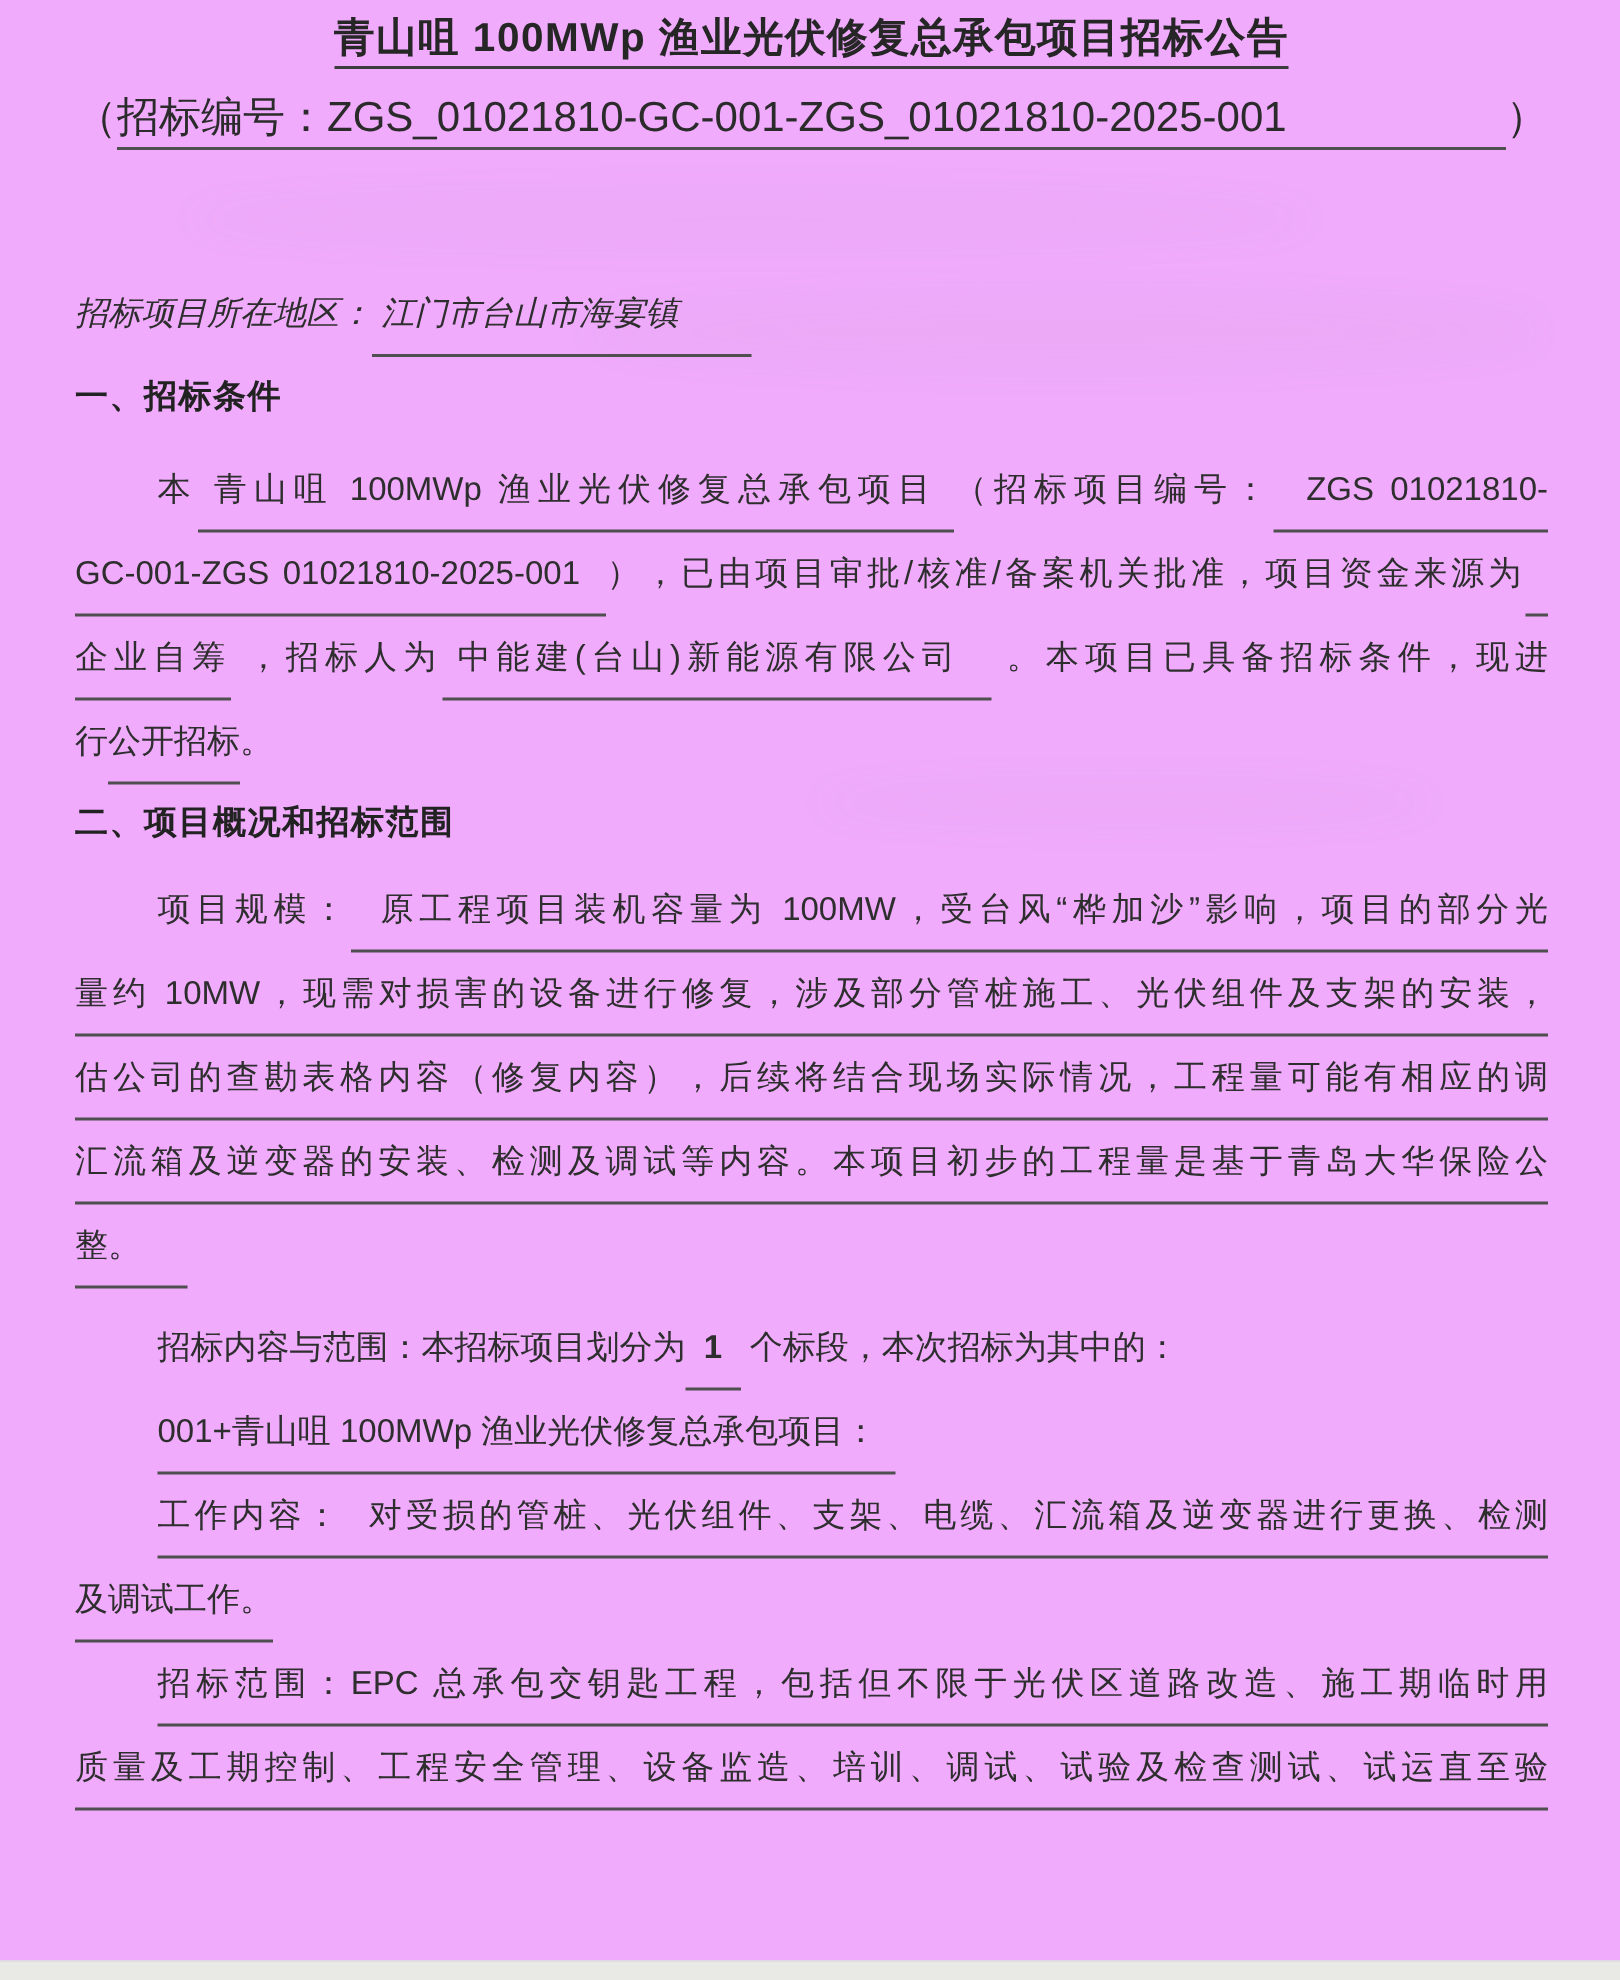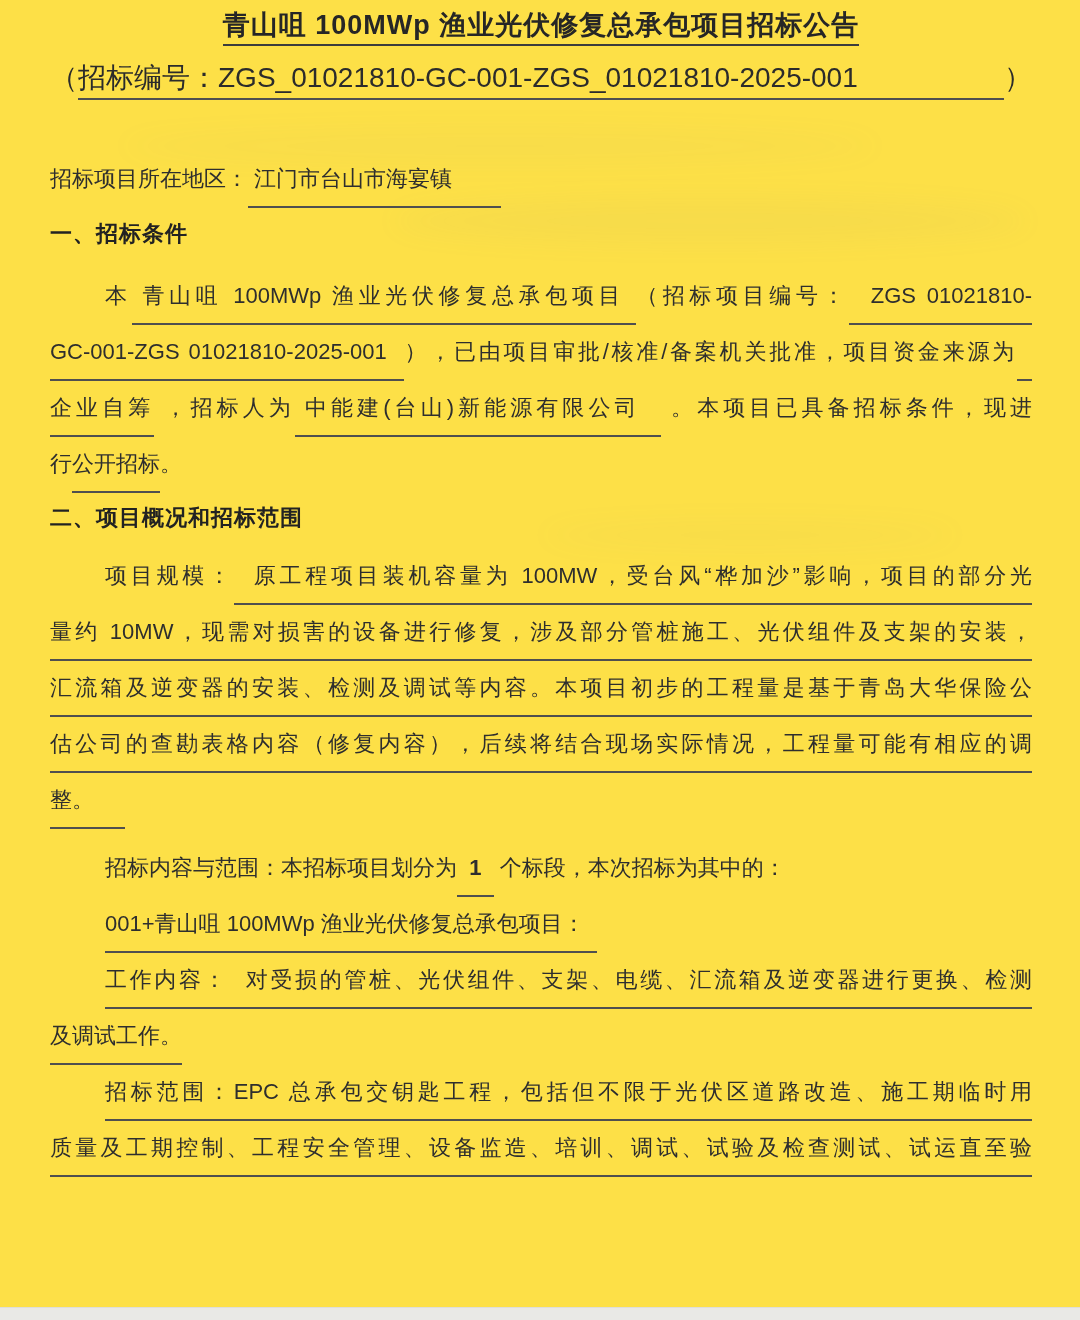--- a/index.html
+++ b/index.html
@@ -4,21 +4,21 @@
 <style>
   html, body { margin: 0; padding: 0; }
   body {
     font-family: "Liberation Sans", "DejaVu Sans", sans-serif;
     background: #ffffff;
   }
   .page {
     position: relative;
     width: 1080px;
     height: 1320px;
-    background: #fde047;
+    background: #f0abfc;
     overflow: hidden;
     color: #2e2e2e;
   }
   .doc {
     position: relative;
     padding: 4px 48px 0 50px;
     z-index: 2;
   }
   .line { position: relative; }
   .line.title {
@@ -59,21 +59,21 @@
   }
   .line.indent { padding-left: 55px; }
   .line.fill {
     text-align: justify;
     text-align-last: justify;
   }
   .mt8  { margin-top: 8px; }
   .mt12 { margin-top: 12px; }
   .mt16 { margin-top: 16px; }
   .mt22 { margin-top: 22px; }
-  .mt94 { margin-top: 64px; }
+  .mt94 { margin-top: 94px; font-style: italic; }
   .run { white-space: pre-wrap; }
   .run.u {
     border-bottom: 2px solid #4f4f4f;
     padding-bottom: 15px;
   }
   .run.b { font-weight: 700; }
   .idline .grow { flex: 1 1 auto; }
   .title .u { padding-bottom: 4px; border-bottom-color: #3c3c3c; }
   .artifact {
     position: absolute;
@@ -110,22 +110,22 @@
       </div>
       <div class="line loc mt94"><span class="run">招标项目所在地区：</span><span class="run u">&nbsp;江门市台山市海宴镇&nbsp;&nbsp;&nbsp;&nbsp;&nbsp;&nbsp;&nbsp;&nbsp;</span></div>
       <div class="line h mt22"><span class="run">一、招标条件</span></div>
       <div class="line b mt16 indent fill"><span class="run">本</span><span class="run u">&nbsp;青山咀 100MWp 渔业光伏修复总承包项目&nbsp;</span><span class="run">（招标项目编号：</span><span class="run u">&nbsp;&nbsp;ZGS 01021810-</span></div>
       <div class="line b fill"><span class="run u">GC-001-ZGS 01021810-2025-001&nbsp;&nbsp;</span><span class="run">），已由项目审批/核准/备案机关批准，项目资金来源为</span><span class="run u">&nbsp;&nbsp;</span></div>
       <div class="line b fill"><span class="run u">企业自筹</span><span class="run"> ，招标人为</span><span class="run u">&nbsp;中能建(台山)新能源有限公司&nbsp;&nbsp;</span><span class="run"> 。本项目已具备招标条件，现进</span></div>
       <div class="line b"><span class="run">行</span><span class="run u">公开招标</span><span class="run">。</span></div>
       <div class="line h mt8"><span class="run">二、项目概况和招标范围</span></div>
       <div class="line b mt12 indent fill"><span class="run">项目规模：</span><span class="run u">&nbsp;&nbsp;原工程项目装机容量为 100MW，受台风“桦加沙”影响，项目的部分光</span></div>
       <div class="line b fill"><span class="run u">量约 10MW，现需对损害的设备进行修复，涉及部分管桩施工、光伏组件及支架的安装，</span></div>
+      <div class="line b fill"><span class="run u">估公司的查勘表格内容（修复内容），后续将结合现场实际情况，工程量可能有相应的调</span></div>
       <div class="line b fill"><span class="run u">汇流箱及逆变器的安装、检测及调试等内容。本项目初步的工程量是基于青岛大华保险公</span></div>
-      <div class="line b fill"><span class="run u">估公司的查勘表格内容（修复内容），后续将结合现场实际情况，工程量可能有相应的调</span></div>
       <div class="line b"><span class="run u">整。&nbsp;&nbsp;&nbsp;&nbsp;&nbsp;</span></div>
       <div class="line b mt12 indent"><span class="run">招标内容与范围：本招标项目划分为</span><span class="run u b">&nbsp;&nbsp;1&nbsp;&nbsp;</span><span class="run"> 个标段，本次招标为其中的：</span></div>
       <div class="line b indent"><span class="run u">001+青山咀 100MWp 渔业光伏修复总承包项目：&nbsp;&nbsp;</span></div>
       <div class="line b indent fill"><span class="run u">工作内容：&nbsp;&nbsp;对受损的管桩、光伏组件、支架、电缆、汇流箱及逆变器进行更换、检测</span></div>
       <div class="line b"><span class="run u">及调试工作。</span></div>
       <div class="line b indent fill"><span class="run u">招标范围：EPC 总承包交钥匙工程，包括但不限于光伏区道路改造、施工期临时用</span></div>
       <div class="line b fill"><span class="run u">质量及工期控制、工程安全管理、设备监造、培训、调试、试验及检查测试、试运直至验</span></div>
     </div>
   <div class="bottom-edge"></div>
 </div>

